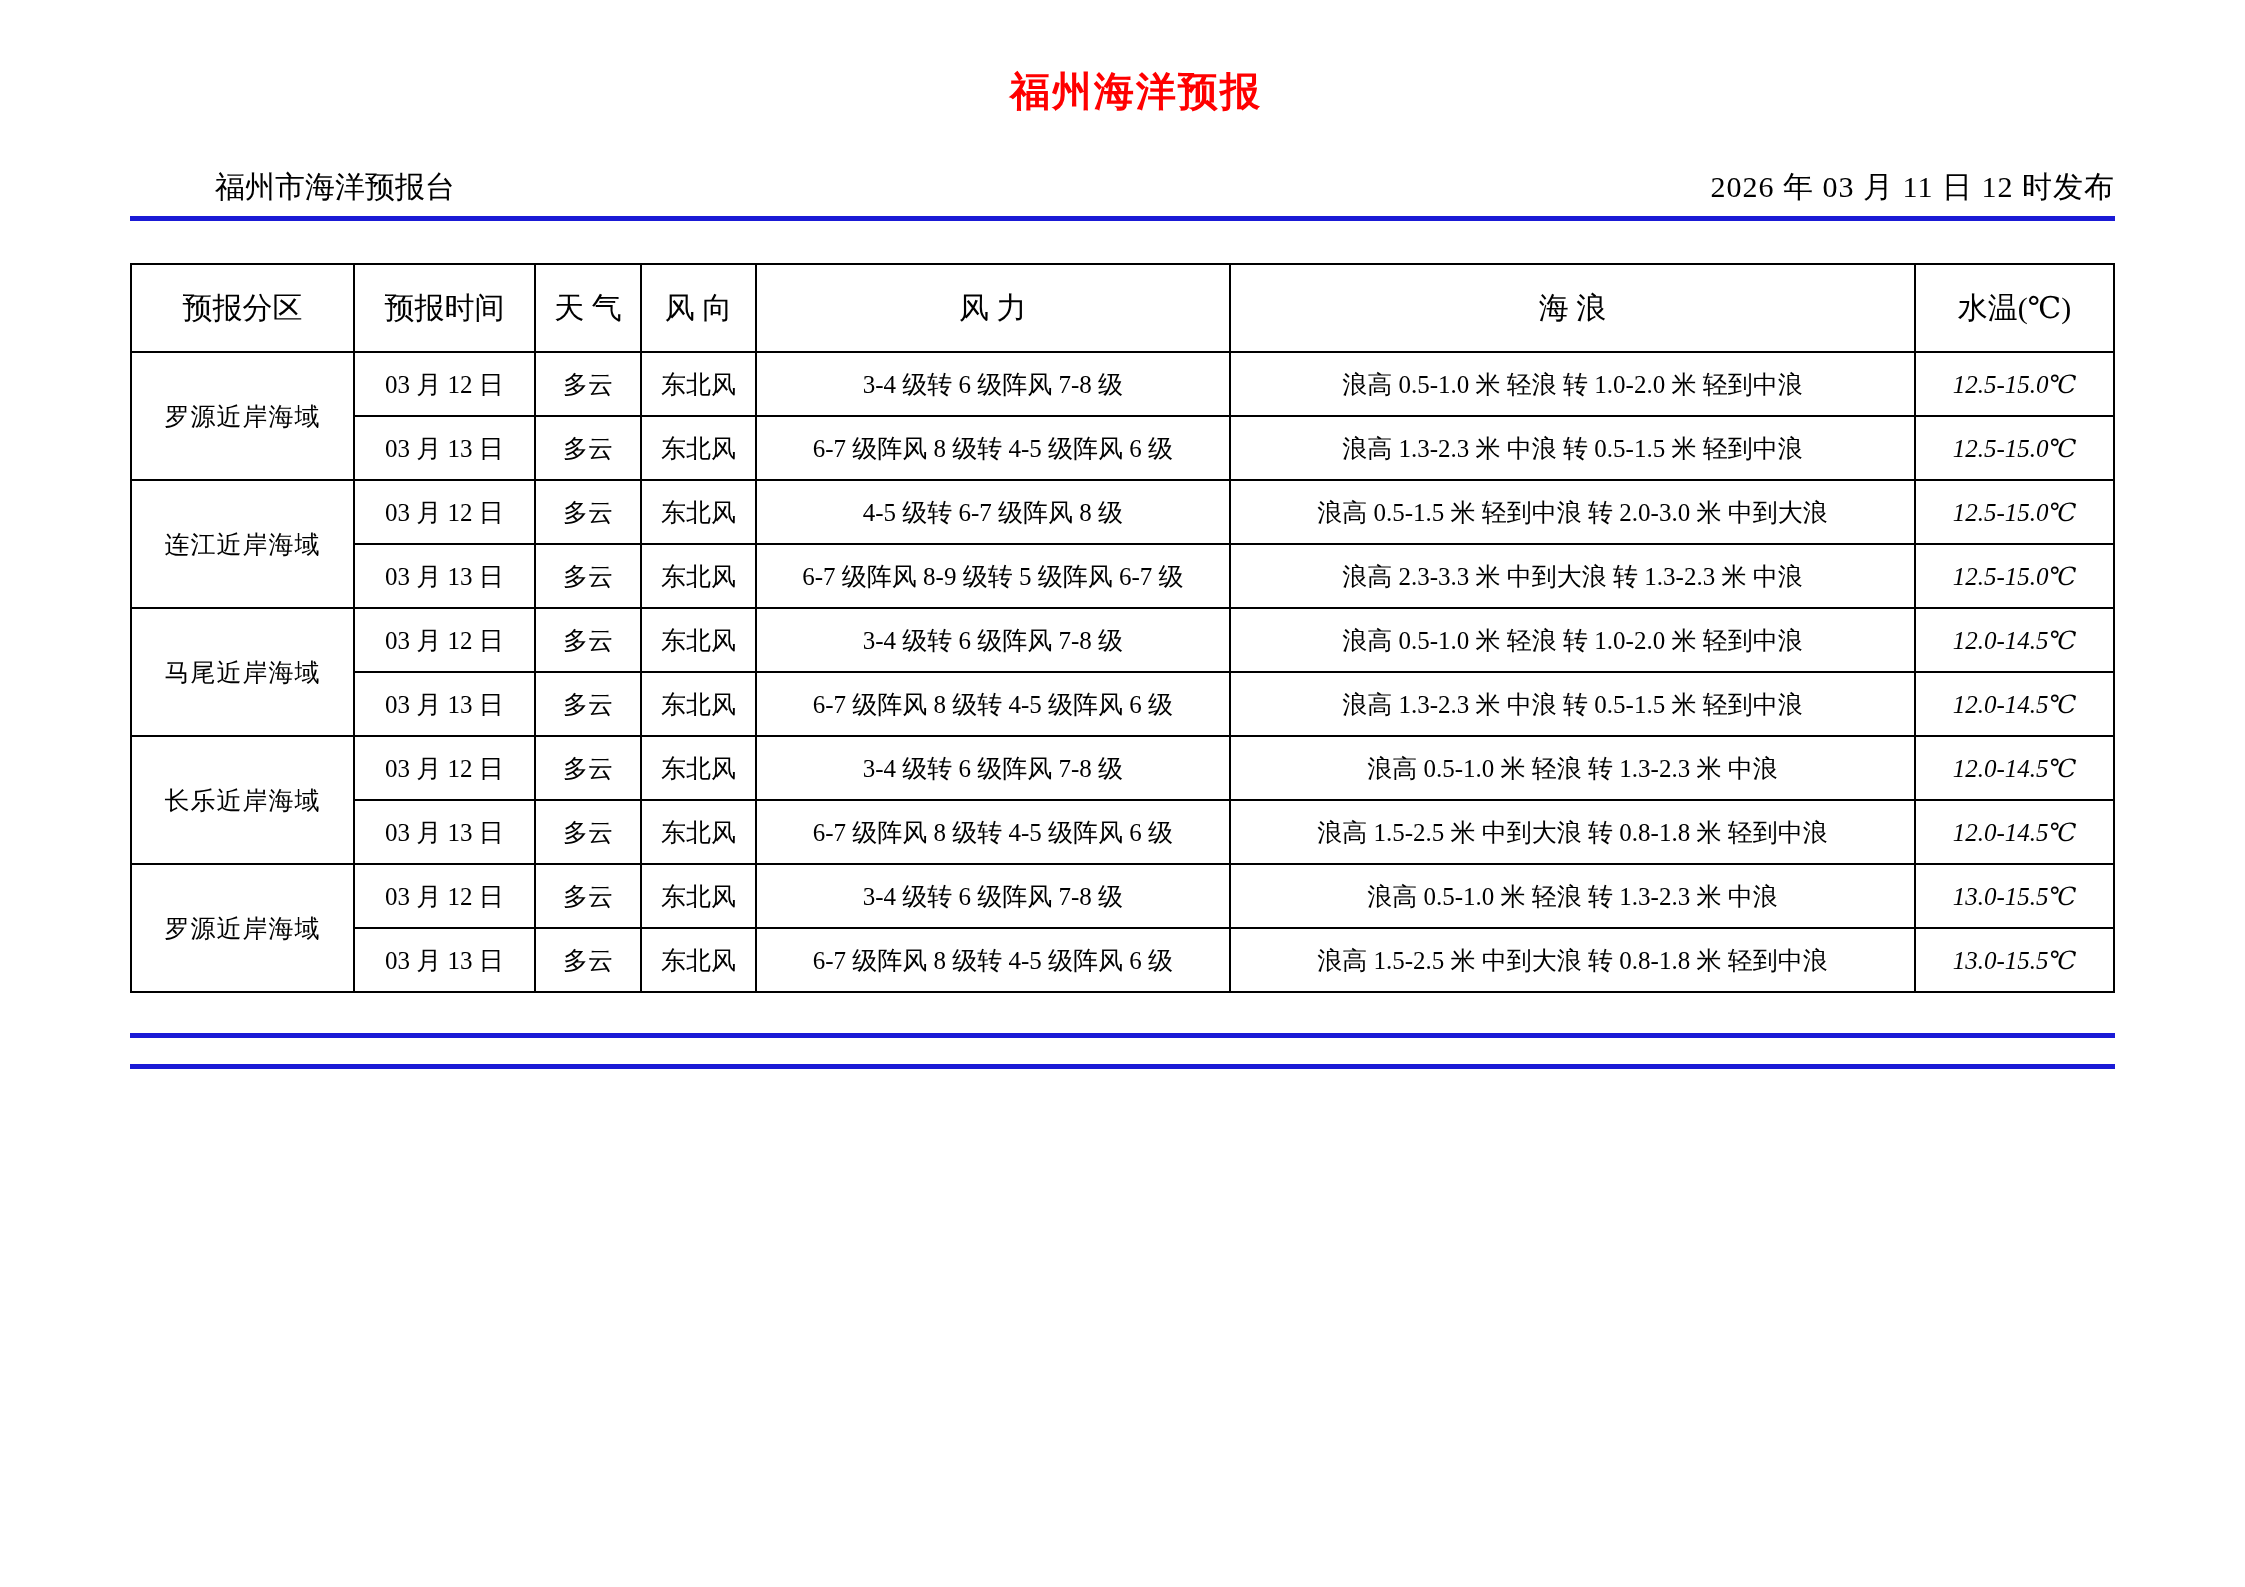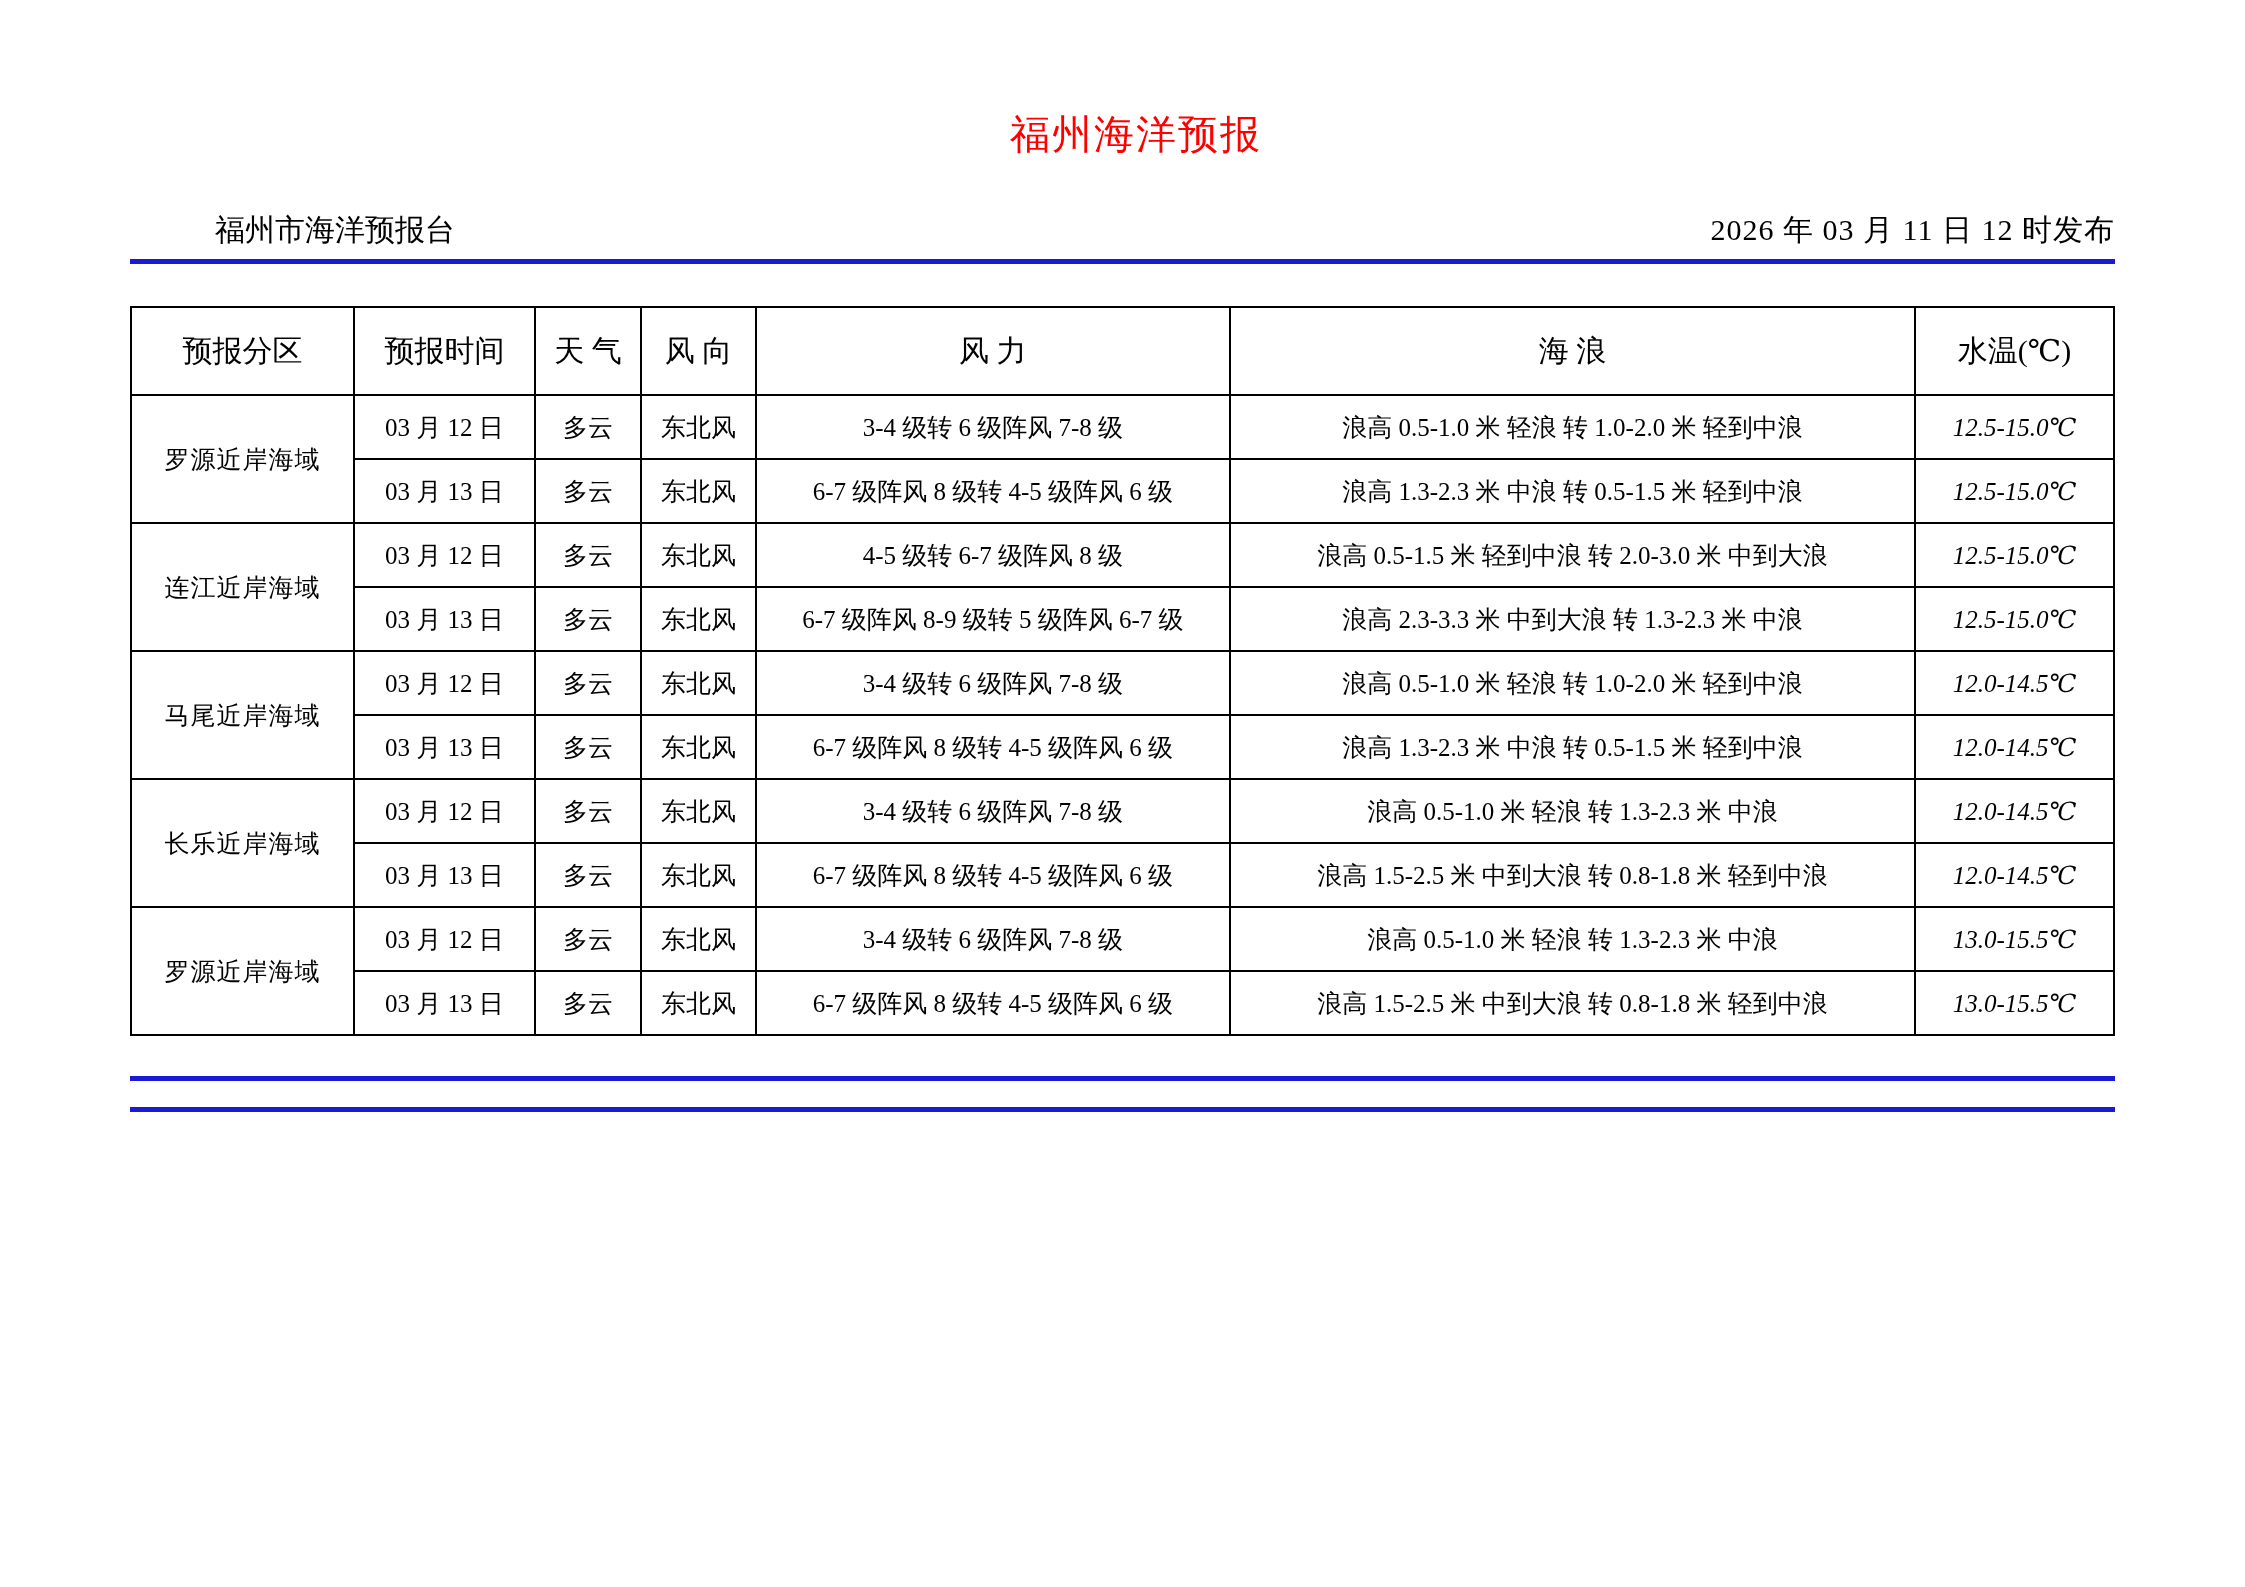--- a/index.html
+++ b/index.html
@@ -18,23 +18,23 @@
   .page {
     position: relative;
     width: 2245px;
     height: 1587px;
     box-sizing: border-box;
   }
   .doc-title {
     text-align: center;
     color: #ff0000;
     font-size: 40px;
-    font-weight: normal;
+    font-weight: bold;
     letter-spacing: 2px;
-    margin-top: 107px;
+    margin-top: 64px;
     font-family: "Liberation Serif", "DejaVu Serif", serif;
     padding-left: 27px;
   }
   .meta-row {
     display: flex;
     justify-content: space-between;
     align-items: flex-end;
     margin: 48px 130px 0 215px;
     font-size: 30px;
   }

